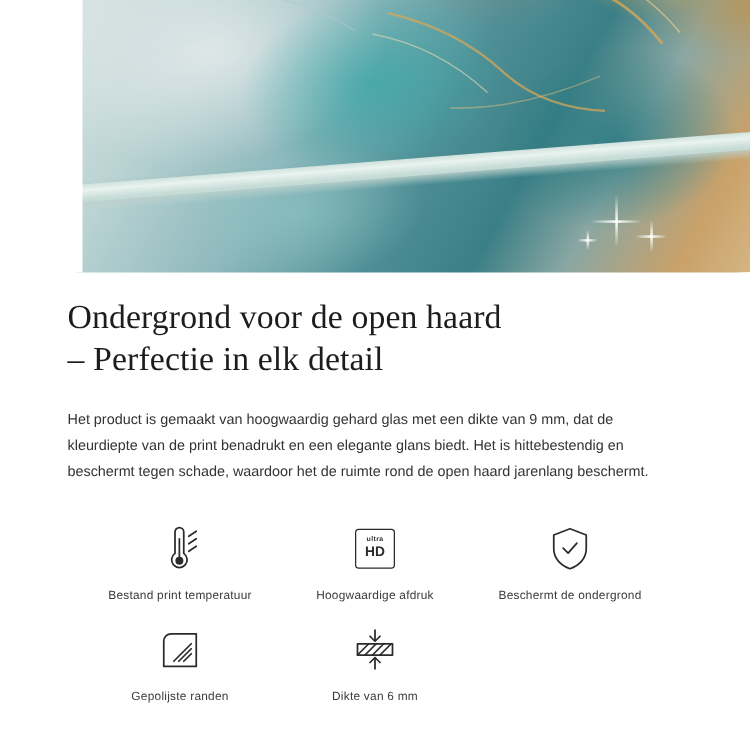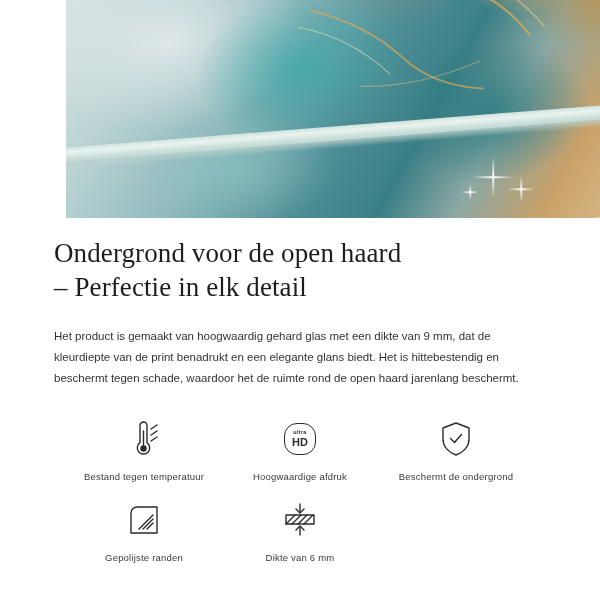--- a/index.html
+++ b/index.html
@@ -154,21 +154,21 @@
     margin-top: 10px;
     font-size: 9.5px;
     color: #3a3a3a;
     text-align: center;
     letter-spacing: 0.2px;
   }
   .hd-badge {
     width: 30px;
     height: 30px;
     border: 1.6px solid #2b2b2b;
-    border-radius: 13px;
+    border-radius: 3px;
     display: flex;
     flex-direction: column;
     align-items: center;
     justify-content: center;
     line-height: 1;
   }
   .hd-badge .ultra {
     font-size: 5.5px;
     letter-spacing: 0.3px;
     color: #2b2b2b;
@@ -233,21 +233,21 @@
         <div class="feature-icon">
           <svg width="34" height="40" viewBox="0 0 34 40" fill="none" stroke="#2b2b2b" stroke-width="1.4" stroke-linecap="round">
             <path d="M13 6.5a3.5 3.5 0 0 1 7 0v17.2a6.2 6.2 0 1 1-7 0z"></path>
             <circle cx="16.5" cy="29.5" r="3.2" fill="#2b2b2b" stroke="none"></circle>
             <line x1="16.5" y1="12" x2="16.5" y2="27"></line>
             <line x1="24" y1="10" x2="30" y2="6"></line>
             <line x1="24" y1="16" x2="30" y2="12"></line>
             <line x1="24" y1="22" x2="30" y2="18"></line>
           </svg>
         </div>
-        <div class="feature-label">Bestand tegen temperatuur</div>
+        <div class="feature-label">Bestand print temperatuur</div>
       </div>
 
       <div class="feature">
         <div class="feature-icon">
           <div class="hd-badge">
             <span class="ultra">ultra</span>
             <span class="hd">HD</span>
           </div>
         </div>
         <div class="feature-label">Hoogwaardige afdruk</div>

